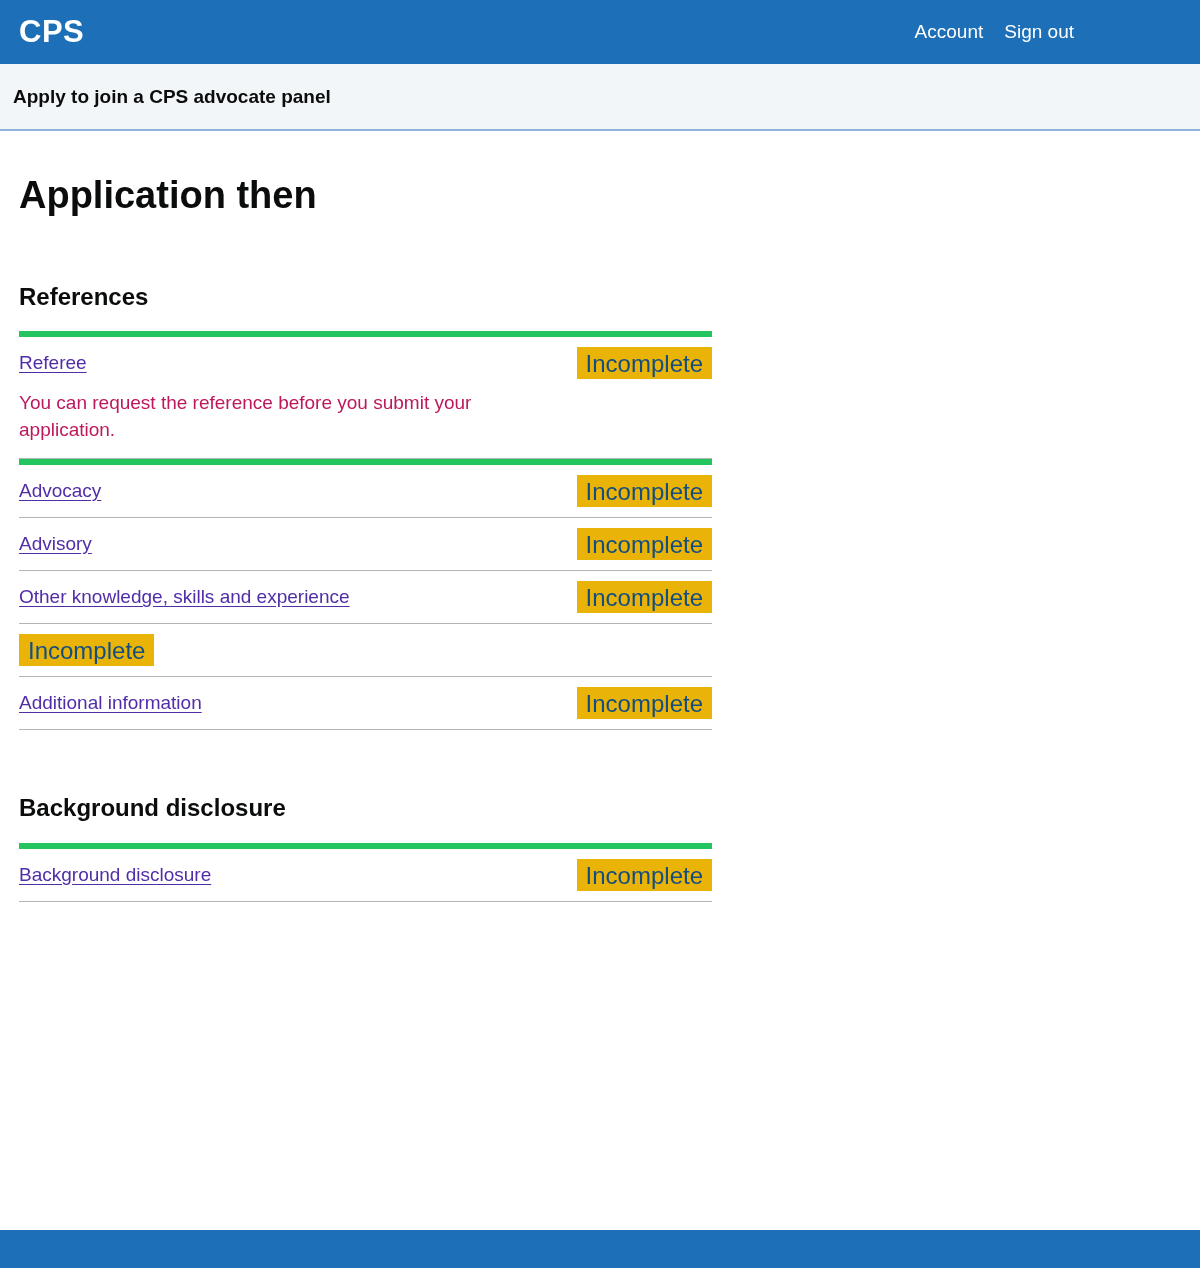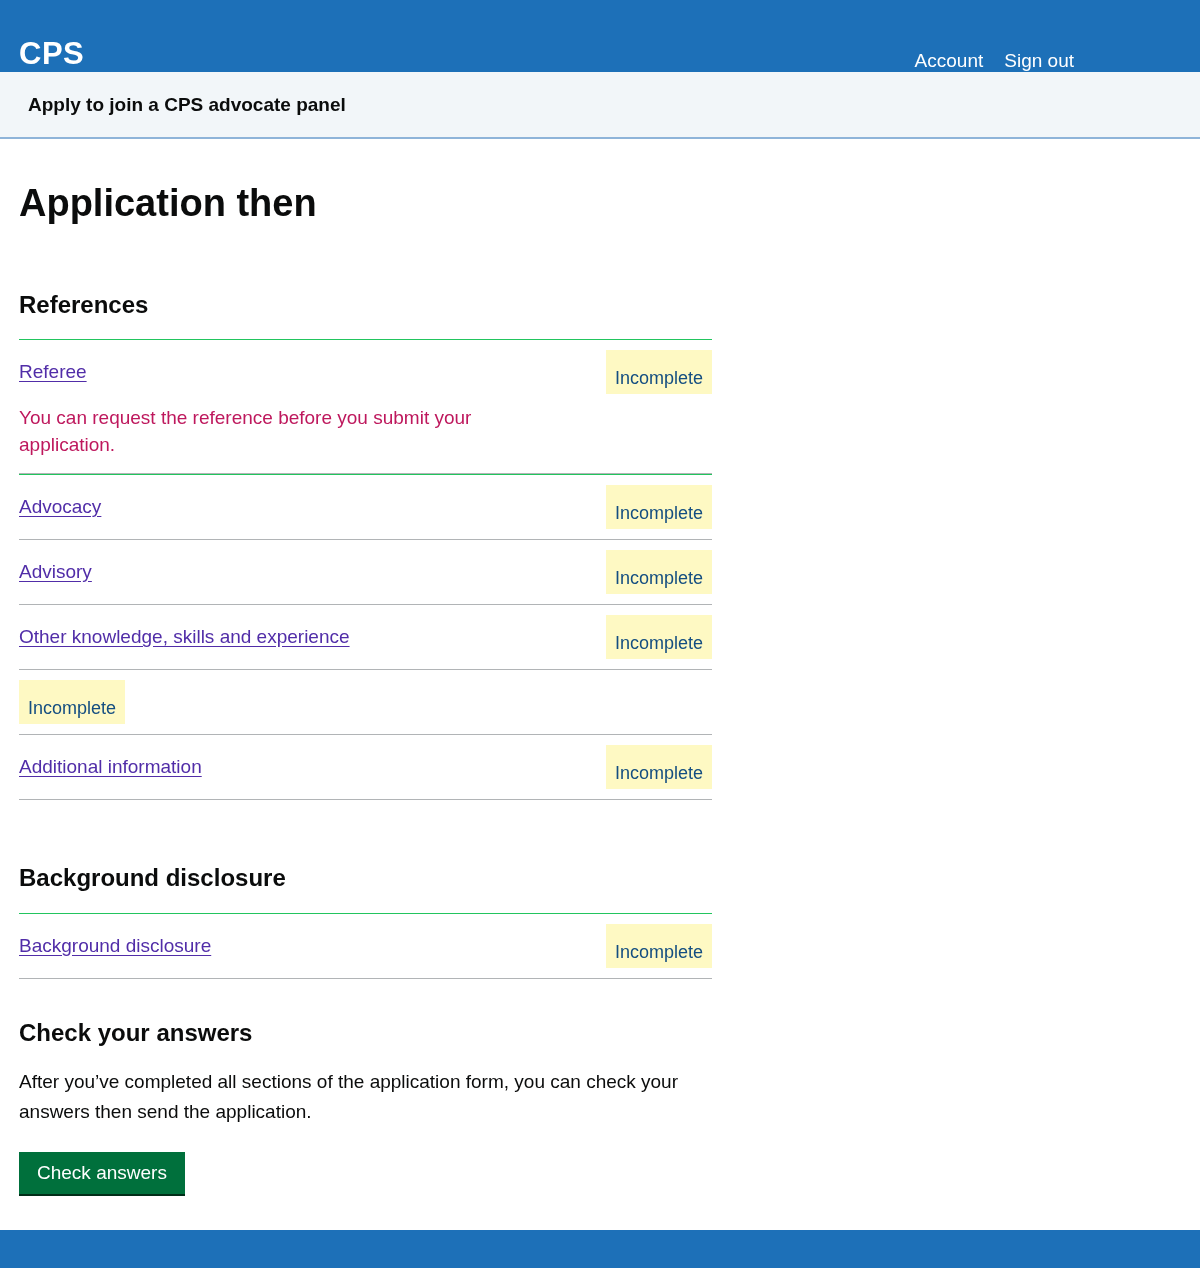--- a/index.html
+++ b/index.html
@@ -7,23 +7,23 @@
   body {
     font-family: "Liberation Sans", sans-serif;
     color: #0b0c0c;
     width: 1200px;
   }
   .page { position: relative; width: 1200px; min-height: 1268px; background: #ffffff; }
 
   
   .header-bar {
     background: #1d70b8;
-    height: 72px;
+    height: 64px;
     display: flex;
-    align-items: flex-end;
+    align-items: center;
     justify-content: space-between;
     padding: 0 126px 0 19px;
   }
   .logo {
     color: #ffffff;
     font-size: 31px;
     font-weight: bold;
     letter-spacing: 0.5px;
     text-decoration: none;
   }
@@ -36,21 +36,21 @@
     cursor: pointer;
   }
 
   
   .service-bar {
     background: #f2f6f9;
     height: 67px;
     border-bottom: 2px solid #8fb4d9;
     display: flex;
     align-items: center;
-    padding-left: 28px;
+    padding-left: 13px;
   }
   .service-title { font-size: 19px; font-weight: bold; }
 
   
   main { margin-left: 19px; width: 693px; }
   h1 {
     font-size: 38px;
     font-weight: 700;
     line-height: 1.2;
     margin: 42px 0 0 0;
@@ -60,44 +60,44 @@
     font-weight: 700;
     line-height: 1.2;
     margin: 64px 0 20px 0;
   }
   .section-check h2 { margin: 40px 0 0 0; }
 
   .task-list {
     list-style: none;
     margin: 0;
     padding: 0;
-    border-top: 1px solid #22c55e;
+    border-top: 6px solid #22c55e;
   }
   .task-item { border-bottom: 1px solid #b1b4b6; }
   .task-row {
     display: flex;
     align-items: center;
     justify-content: space-between;
     padding: 10px 0;
   }
   .task-link {
     font-size: 19px;
     line-height: 1.3;
     color: #512da8;
     text-decoration: underline;
     text-underline-offset: 3px;
     cursor: pointer;
   }
   .tag {
-    font-size: 18px;
+    font-size: 24px;
     font-weight: 400;
     line-height: 23px;
-    background: #fef9c3;
+    background: #eab308;
     color: #144e81;
-    padding: 17px 9px 4px 9px;
+    padding: 5px 9px 4px 9px;
     white-space: nowrap;
   }
   .task-hint {
     font-size: 19px;
     line-height: 27px;
     color: #be185d;
     margin: 0 0 15px 0;
     max-width: 500px;
   }
 
@@ -203,23 +203,18 @@
       <ul class="task-list">
         <li class="task-item">
           <div class="task-row">
             <a class="task-link">Background disclosure</a>
             <strong class="tag">Incomplete</strong>
           </div>
         </li>
       </ul>
     </section>
 
-    <section class="section-check">
-      <h2>Check your answers</h2>
-      <p class="check-body">After you’ve completed all sections of the application form, you can check your answers then send the application.</p>
-      <button class="check-button">Check answers</button>
-    </section>
 
   </main>
 
   <footer class="footer-bar"></footer>
 
 </div>
 
 </body></html>

